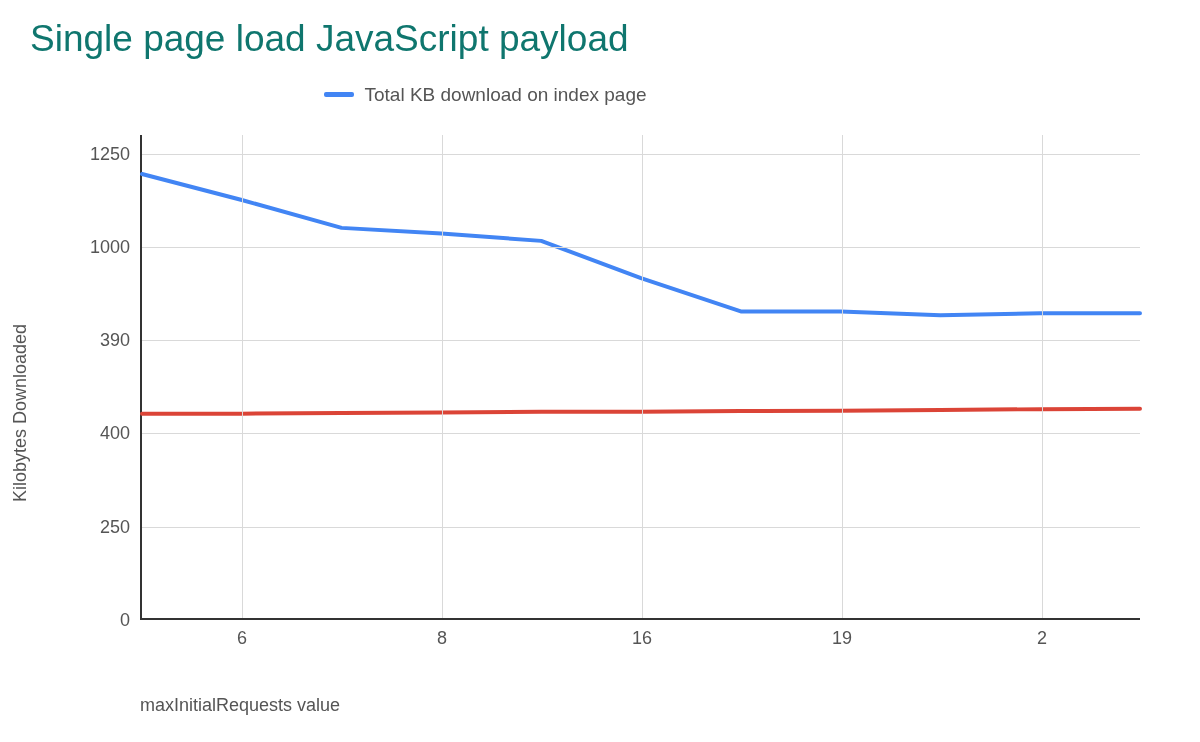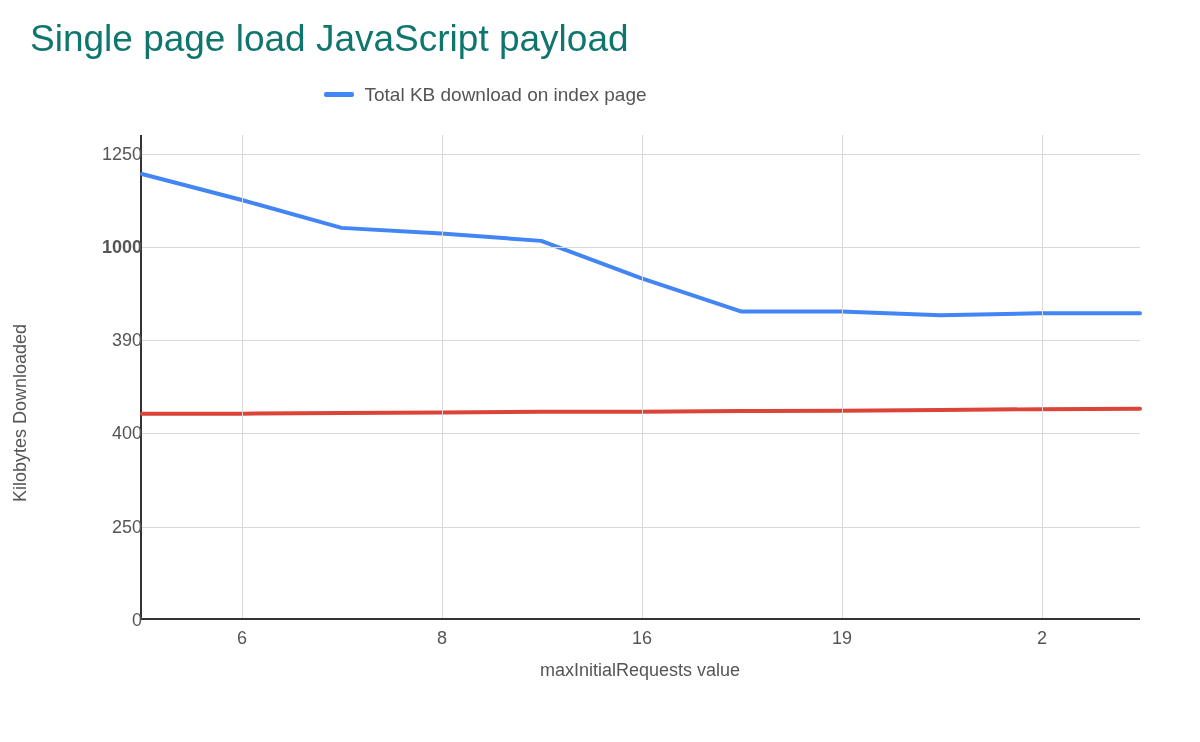--- a/index.html
+++ b/index.html
@@ -76,40 +76,40 @@
   .gridline-v {
     position: absolute;
     top: 0;
     height: 100%;
     width: 1px;
     background: #d9d9d9;
   }
   .ytick {
     position: absolute;
     right: 100%;
-    margin-right: 0;
+    margin-right: 12px;
     transform: translateY(-50%);
     font-size: 18px;
     color: #555;
     text-align: right;
   }
   .xtick {
     position: absolute;
     top: 100%;
     margin-top: 10px;
     transform: translateX(-50%);
     font-size: 18px;
     color: #555;
   }
   .xlabel {
     position: absolute;
     left: 80px;
     width: 1000px;
-    top: 525px;
-    text-align: center;
+    top: 560px;
+    text-align: left;
     font-size: 18px;
     color: #555;
   }
   svg.lines {
     position: absolute;
     left: 0;
     top: 0;
     width: 100%;
     height: 100%;
     overflow: visible;
@@ -135,21 +135,21 @@
         <polyline points="0,279.8076923076923 100,279.8076923076923 200,279.0615384615385 300,278.6884615384615 400,277.94230769230774 500,277.94230769230774 600,277.19615384615383 700,276.8230769230769 800,276.0769230769231 900,275.33076923076925 1000,274.9576923076923" fill="none" stroke="#db4437" stroke-width="4" stroke-linejoin="round" stroke-linecap="round"></polyline>
       </svg>
   <div class="ytick" style="top: 485px;">0</div>
       <div class="gridline-h" style="top: 391.731px;"></div>
       <div class="ytick" style="top: 391.731px;">250</div>
       <div class="gridline-h" style="top: 298.462px;"></div>
       <div class="ytick" style="top: 298.462px;">400</div>
       <div class="gridline-h" style="top: 205.192px;"></div>
       <div class="ytick" style="top: 205.192px;">390</div>
       <div class="gridline-h" style="top: 111.923px;"></div>
-      <div class="ytick" style="top: 111.923px; font-weight: bold;">1000</div>
+      <div class="ytick" style="top: 111.923px;">1000</div>
       <div class="gridline-h" style="top: 18.6538px;"></div>
       <div class="ytick" style="top: 18.6538px;">1250</div>
       <div class="gridline-v" style="left: 100px;"></div>
       <div class="xtick" style="left: 100px;">6</div>
       <div class="gridline-v" style="left: 300px;"></div>
       <div class="xtick" style="left: 300px;">8</div>
       <div class="gridline-v" style="left: 500px;"></div>
       <div class="xtick" style="left: 500px;">16</div>
       <div class="gridline-v" style="left: 700px;"></div>
       <div class="xtick" style="left: 700px;">19</div>

